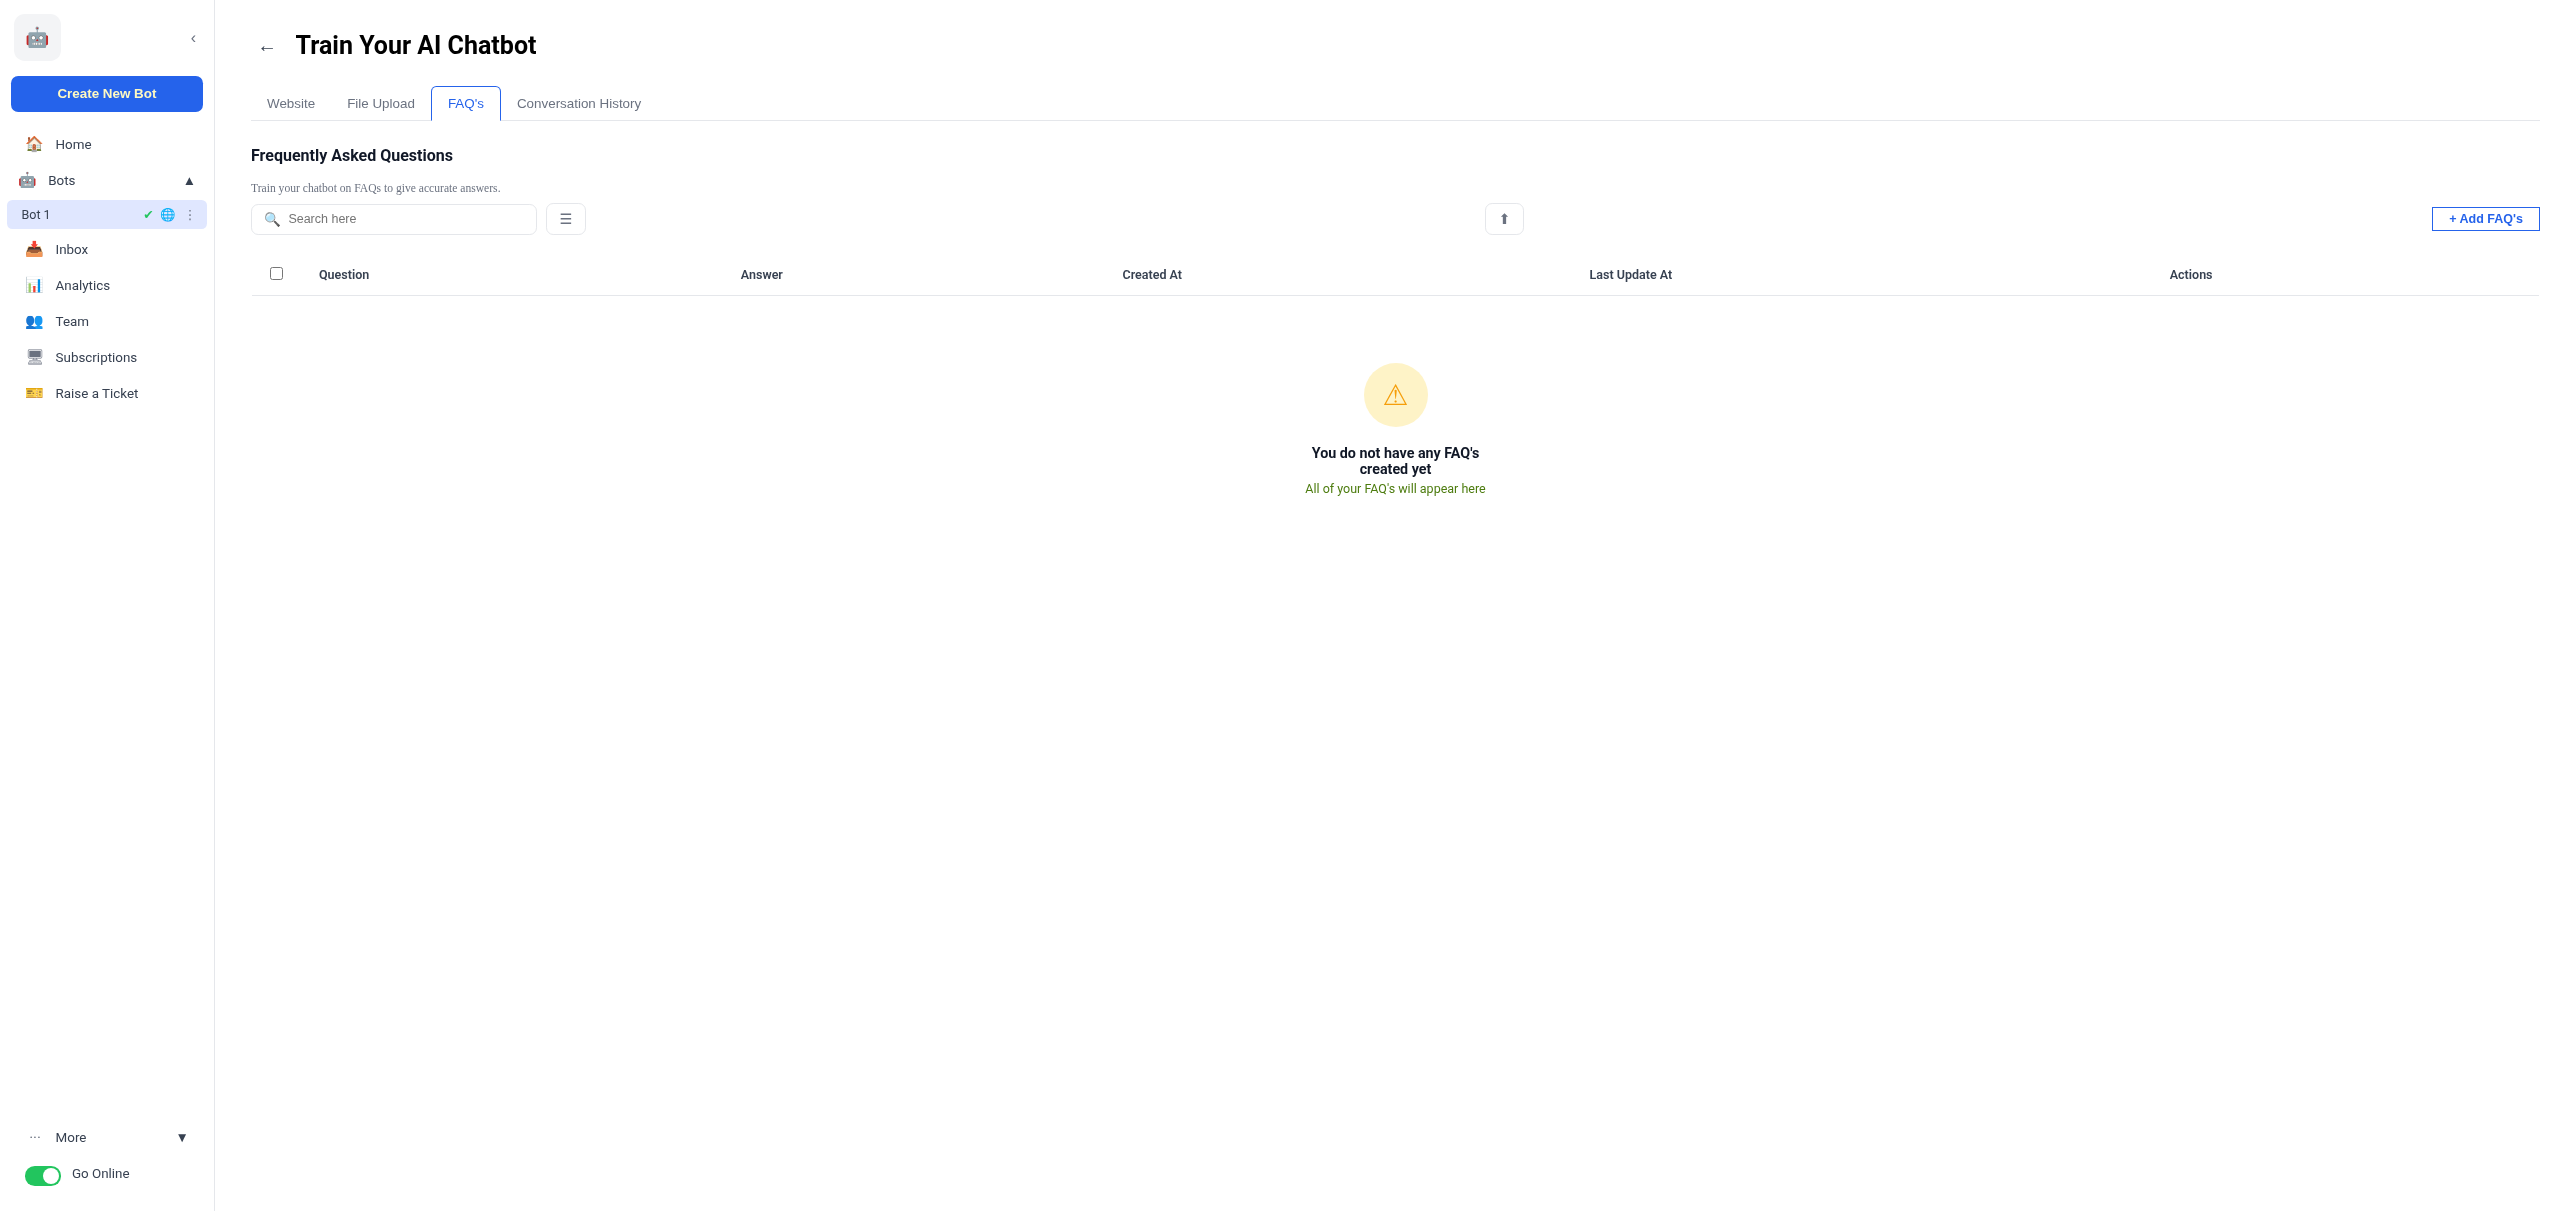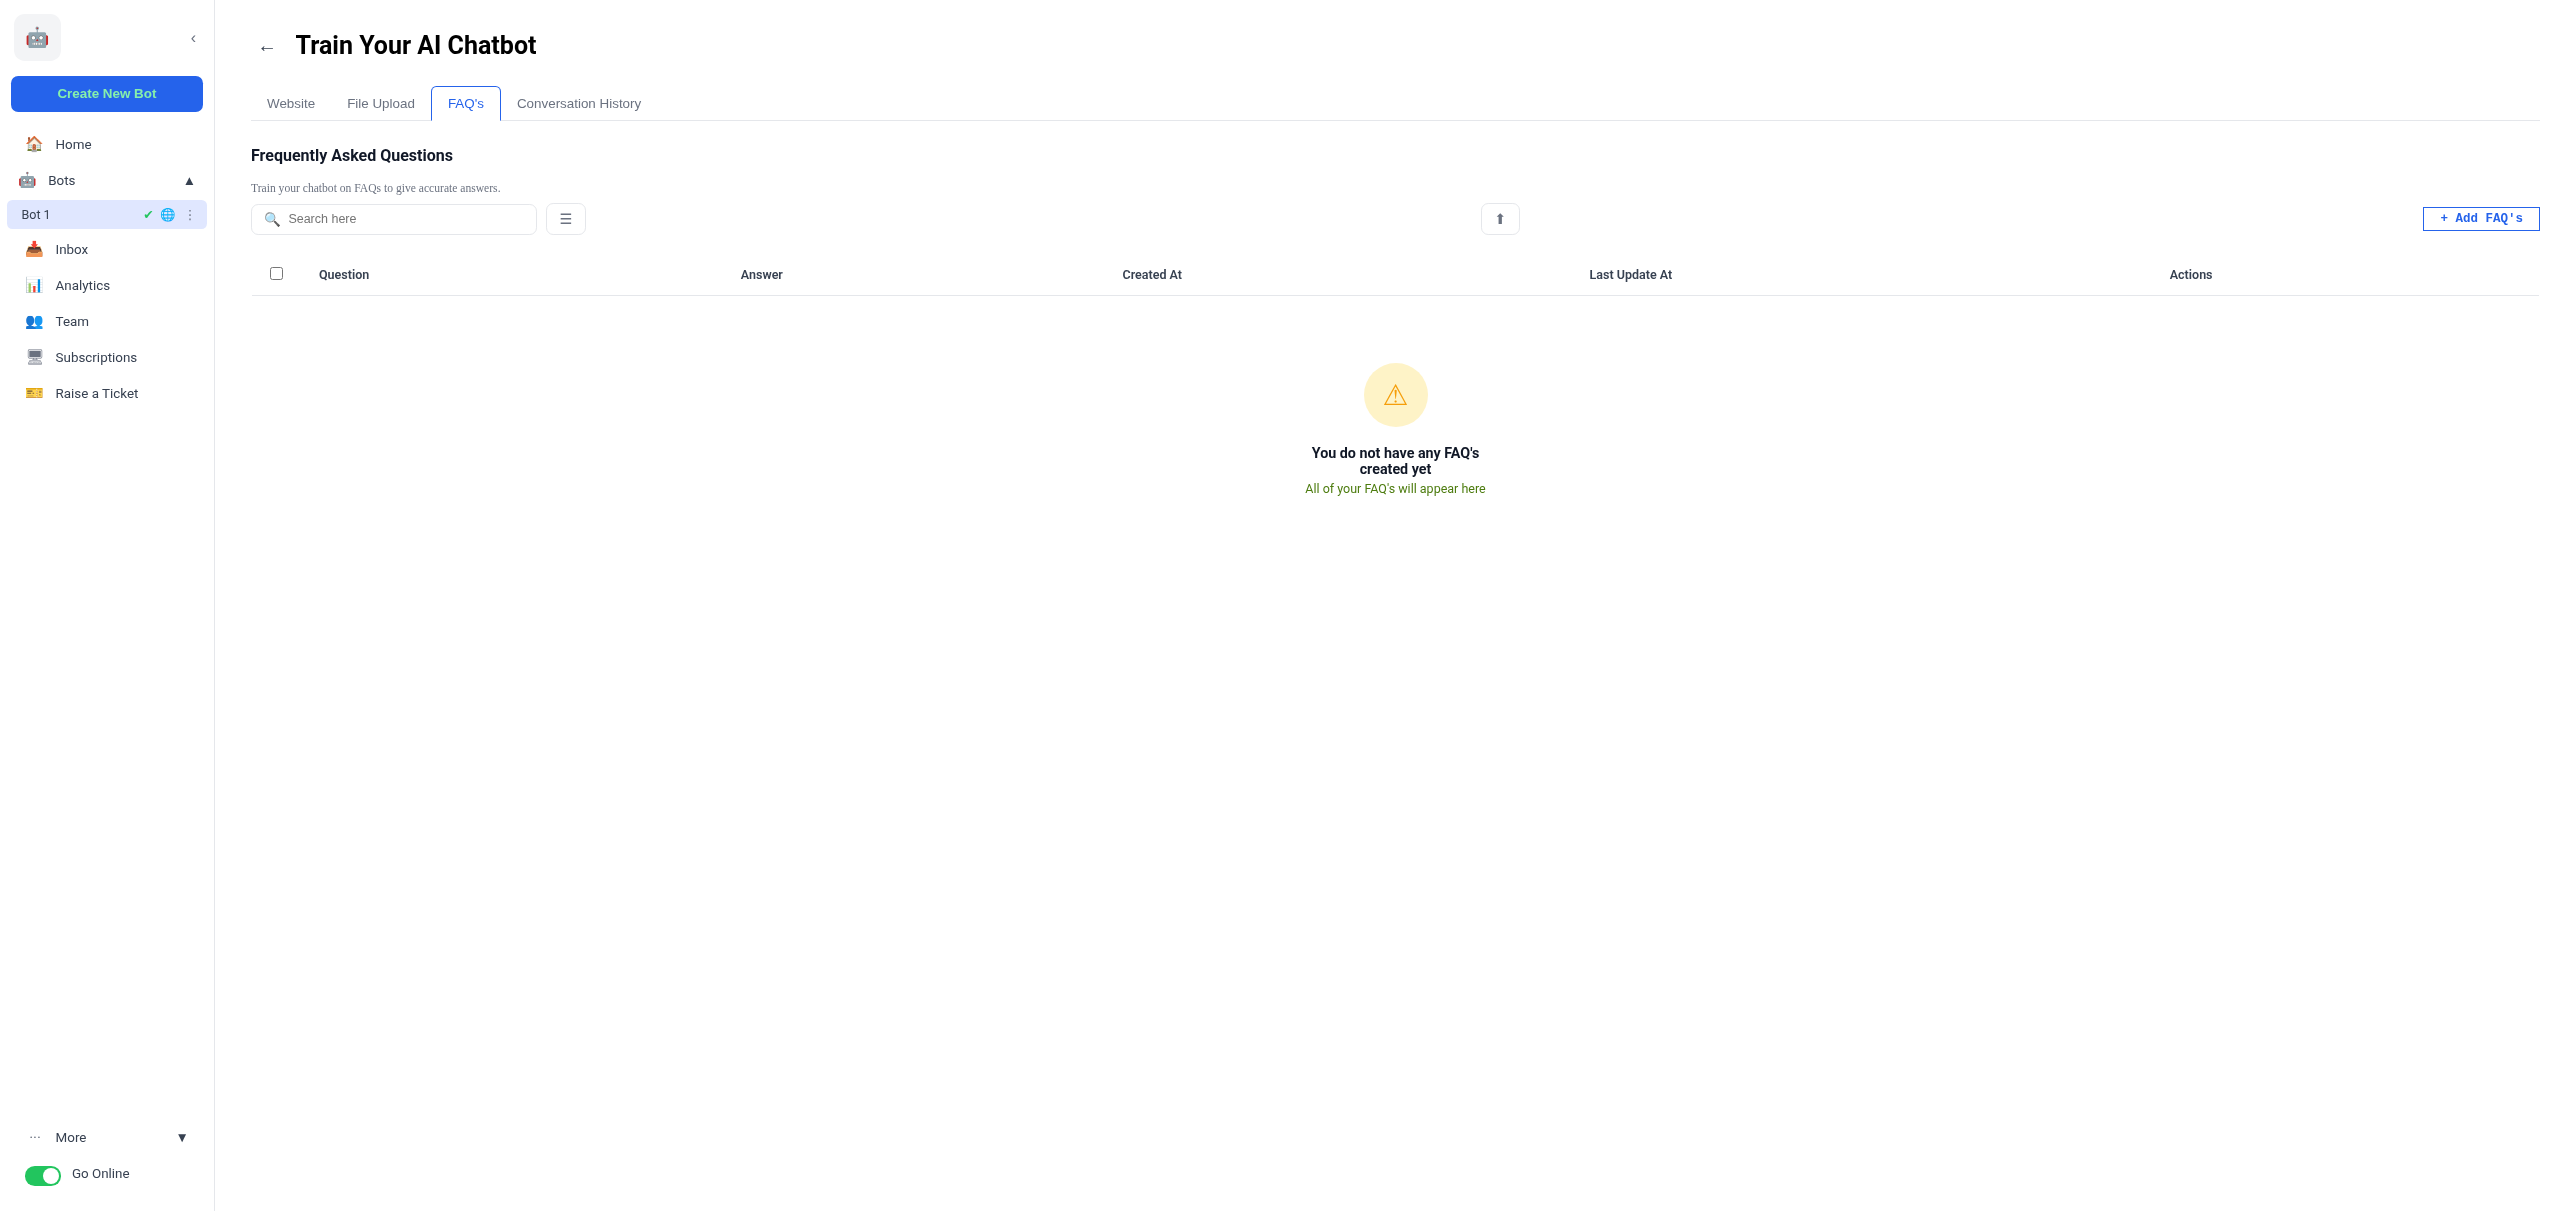--- a/index.html
+++ b/index.html
@@ -36,21 +36,21 @@
       background: none;
       border: none;
       cursor: pointer;
       color: #6b7280;
       font-size: 16px;
       padding: 3.6px;
     }
     .create-bot-btn {
       margin: 0 10.7px 14.3px 10.7px;
       background: #2563eb;
-      color: #86efac;
+      color: #fef9c3;
       border: none;
       border-radius: 7.2px;
       padding: 10.7px 0;
       font-size: 13.4px;
       font-weight: 600;
       cursor: pointer;
       width: calc(100% - 21.5px);
     }
     .nav-item {
       display: flex;
@@ -234,21 +234,20 @@
       align-items: center;
       gap: 5.4px;
       border: 1.3px solid #2563eb;
       border-radius: 0;
       padding: 4px 16px;
       background: #fff;
       color: #2563eb;
       font-size: 12.5px;
       font-weight: 600;
       cursor: pointer;
-      font-family: Liberation Mono, monospace;
     }
     .upload-btn {
       border: 0.9px solid #e5e7eb;
       border-radius: 7.2px;
       padding: 7.2px 12.5px;
       background: #fff;
       cursor: pointer;
       color: #6b7280;
       font-size: 14.3px;
       margin-left: auto;

